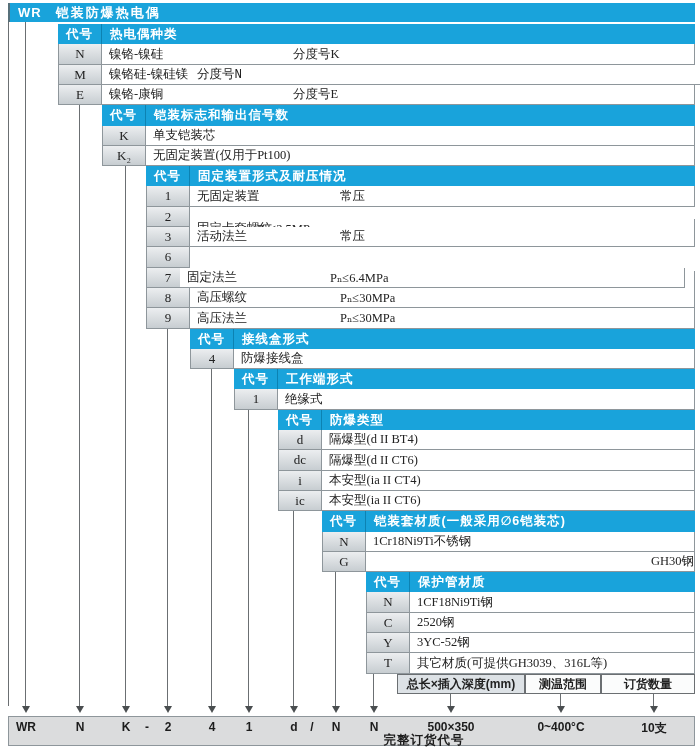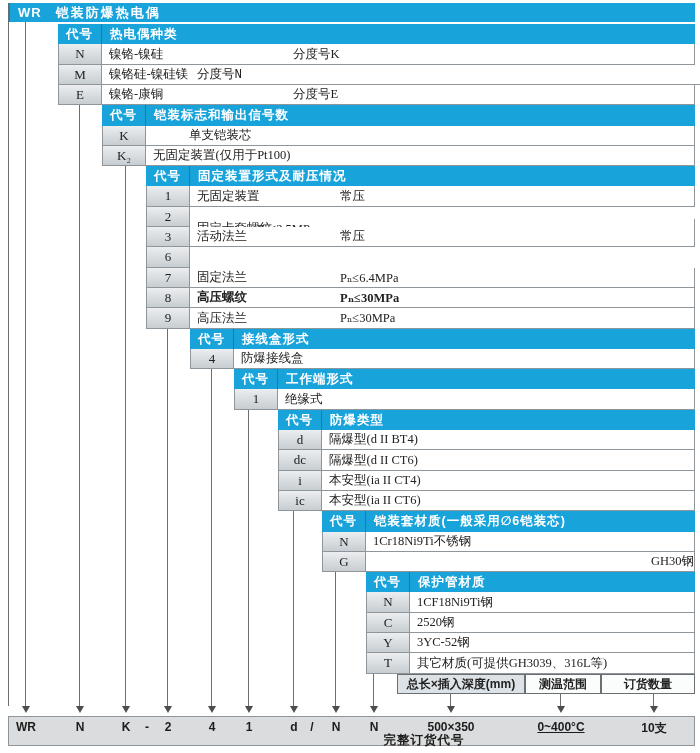--- a/index.html
+++ b/index.html
@@ -91,21 +91,21 @@
       <div class="cell code-cell" style="left: 58px; top: 85px; width: 44px; height: 20px; position: absolute;">E</div>
       <div class="cell desc-cell" style="left: 102px; top: 85px; width: 593px; height: 20px; position: absolute;">
         <span class="desc-main">镍铬-康铜</span>
         <span class="desc-note" style="left: 191px;">分度号E</span>
       </div>
       <div class="vline" style="left: 79px; top: 105px; width: 1px; height: 601px; position: absolute;"></div>
       <div class="arrow" style="left: 75.5px; top: 706px;"></div>
       <div class="cell hdr hdr-code" style="left: 102px; top: 105px; width: 44px; height: 21px; position: absolute;">代号</div>
       <div class="cell hdr hdr-title" style="left: 146px; top: 105px; width: 549px; height: 21px; position: absolute;">铠装标志和输出信号数</div>
       <div class="cell code-cell" style="left: 102px; top: 126px; width: 44px; height: 20px; position: absolute;">K</div>
-      <div class="cell desc-cell" style="left: 146px; top: 126px; width: 549px; height: 20px; position: absolute; padding-left: 36px;">
+      <div class="cell desc-cell" style="left: 146px; top: 126px; width: 549px; height: 20px; position: absolute;">
         <span class="desc-main">单支铠装芯</span>
       </div>
       <div class="cell code-cell" style="left: 102px; top: 146px; width: 44px; height: 20px; position: absolute;">K₂</div>
       <div class="cell desc-cell" style="left: 146px; top: 146px; width: 549px; height: 20px; position: absolute;">
         <span class="desc-main">无固定装置(仅用于Pt100)</span>
       </div>
       <div class="vline" style="left: 125px; top: 166px; width: 1px; height: 540px; position: absolute;"></div>
       <div class="arrow" style="left: 121.5px; top: 706px;"></div>
       <div class="cell hdr hdr-code" style="left: 146px; top: 166px; width: 44px; height: 20px; position: absolute;">代号</div>
       <div class="cell hdr hdr-title" style="left: 190px; top: 166px; width: 505px; height: 20px; position: absolute;">固定装置形式及耐压情况</div>
@@ -123,26 +123,26 @@
       <div class="cell desc-cell" style="left: 190px; top: 227px; width: 505px; height: 20px; position: absolute;">
         <span class="desc-main">活动法兰</span>
         <span class="desc-note" style="left: 150px;">常压</span>
       </div>
       <div class="cell code-cell" style="left: 146px; top: 247px; width: 44px; height: 21px; position: absolute;">6</div>
       <div class="cell desc-cell" style="left: 190px; top: 247px; width: 505px; height: 21px; position: absolute; margin-top: 24px;">
         <span class="desc-main">固定螺纹</span>
         <span class="desc-note" style="left: 150px;">Pₙ≤10MPa</span>
       </div>
       <div class="cell code-cell" style="left: 146px; top: 268px; width: 44px; height: 20px; position: absolute;">7</div>
-      <div class="cell desc-cell" style="left: 190px; top: 268px; width: 505px; height: 20px; position: absolute;">
+      <div class="cell desc-cell" style="left: 180px; top: 268px; width: 505px; height: 20px; position: absolute;">
         <span class="desc-main">固定法兰</span>
         <span class="desc-note" style="left: 150px;">Pₙ≤6.4MPa</span>
       </div>
       <div class="cell code-cell" style="left: 146px; top: 288px; width: 44px; height: 20px; position: absolute;">8</div>
-      <div class="cell desc-cell" style="left: 190px; top: 288px; width: 505px; height: 20px; position: absolute; font-weight: bold;">
+      <div class="cell desc-cell" style="left: 190px; top: 288px; width: 505px; height: 20px; position: absolute;">
         <span class="desc-main">高压螺纹</span>
         <span class="desc-note" style="left: 150px;">Pₙ≤30MPa</span>
       </div>
       <div class="cell code-cell" style="left: 146px; top: 308px; width: 44px; height: 21px; position: absolute;">9</div>
       <div class="cell desc-cell" style="left: 190px; top: 308px; width: 505px; height: 21px; position: absolute;">
         <span class="desc-main">高压法兰</span>
         <span class="desc-note" style="left: 150px;">Pₙ≤30MPa</span>
       </div>
       <div class="vline" style="left: 167px; top: 329px; width: 1px; height: 377px; position: absolute;"></div>
       <div class="arrow" style="left: 163.5px; top: 706px;"></div>
@@ -231,16 +231,16 @@
       <span class="order-val" style="left: 117px;">K</span>
       <span class="order-val" style="left: 138px;">-</span>
       <span class="order-val" style="left: 159px;">2</span>
       <span class="order-val" style="left: 203px;">4</span>
       <span class="order-val" style="left: 240px;">1</span>
       <span class="order-val" style="left: 285px;">d</span>
       <span class="order-val" style="left: 303px;">/</span>
       <span class="order-val" style="left: 327px;">N</span>
       <span class="order-val" style="left: 365px;">N</span>
       <span class="order-val" style="left: 442px;">500×350</span>
-      <span class="order-val" style="left: 552px; text-decoration: underline;">0~400°C</span>
+      <span class="order-val" style="left: 552px;">0~400°C</span>
       <span class="order-val" style="left: 645px;">10支</span>
     </div>
 </div>
 
 </body></html>

